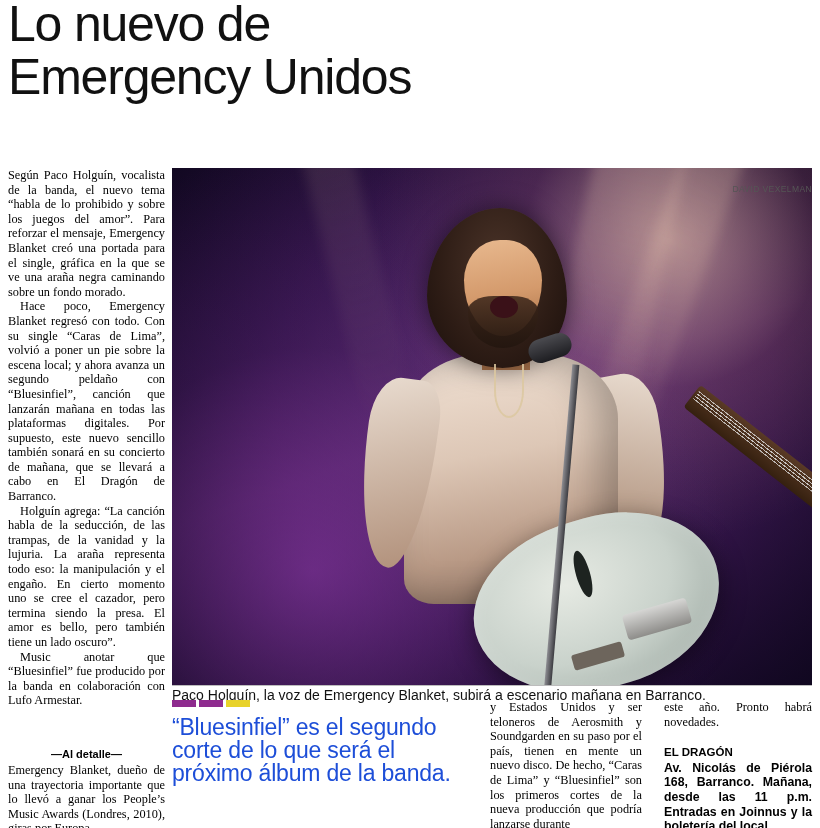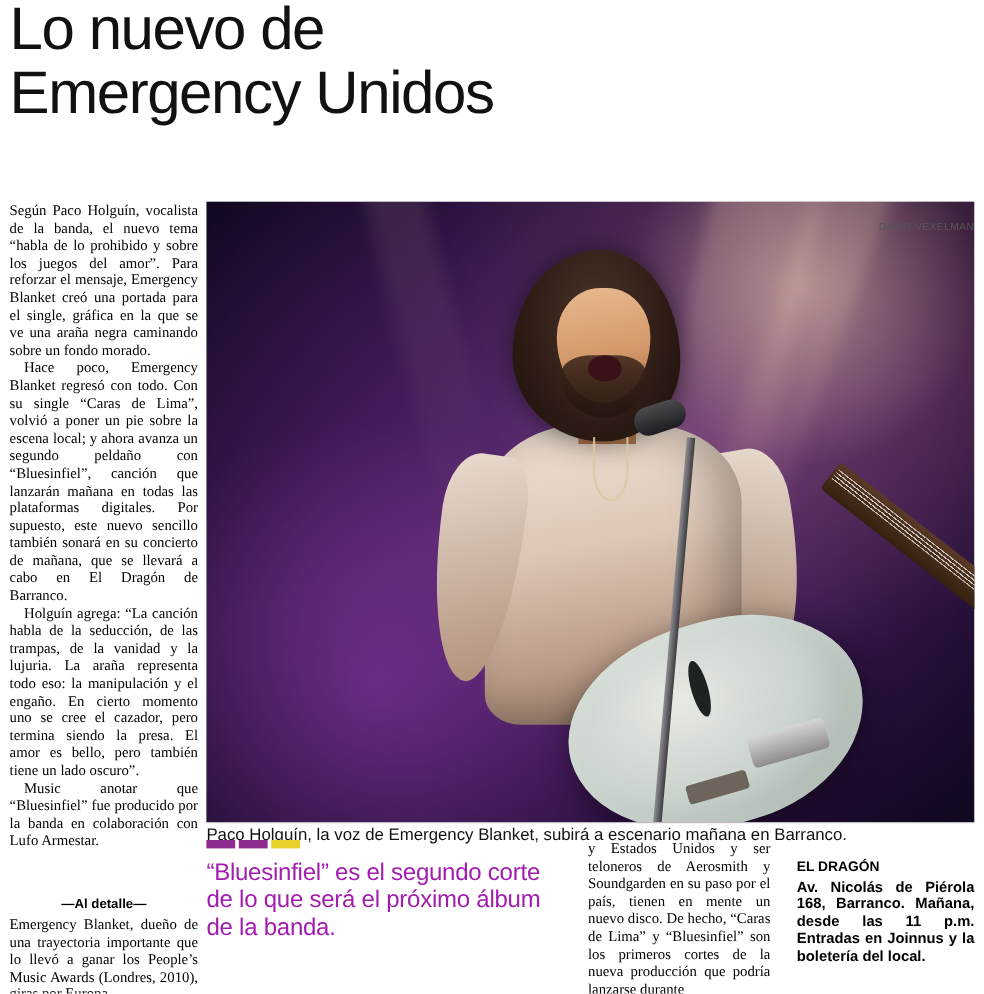--- a/index.html
+++ b/index.html
@@ -237,23 +237,23 @@
     width: 300px;
   }
   .pq-bars {
     display: flex;
     gap: 3px;
     margin-bottom: 9px;
   }
   .pq-bars span { display: block; width: 24px; height: 7px; }
   .pq-text {
     font-family: "Liberation Sans", sans-serif;
-    font-size: 20px;
+    font-size: 23px;
     line-height: 23px;
-    color: #a21caf;
+    color: #1d4ed8;
     letter-spacing: -0.2px;
   }
 
   
   .col-mid {
     position: absolute;
     left: 490px;
     top: 700px;
     width: 152px;
     font-family: "Liberation Serif", serif;
@@ -346,17 +346,18 @@
       <span style="background:#e8d22a"></span>
     </div>
     <div class="pq-text">“Bluesinfiel” es el segundo corte de lo que será el próximo álbum de la banda.</div>
   </div>
 
   <div class="col-mid">
     <p style="margin:0">y Estados Unidos y ser teloneros de Aerosmith y Soundgarden en su paso por el país, tienen en mente un nuevo disco. De hecho, “Caras de Lima” y “Bluesinfiel” son los primeros cortes de la nueva producción que podría lanzarse durante</p>
   </div>
 
   <div class="col-right">
+    <p style="margin:0">este año. Pronto habrá novedades.</p>
     <div class="venue-title">EL DRAGÓN</div>
     <div class="venue-body">Av. Nicolás de Piérola 168, Barranco. Mañana, desde las 11 p.m. Entradas en Joinnus y la boletería del local.</div>
   </div>
 
 </div>
 
 </body></html>

